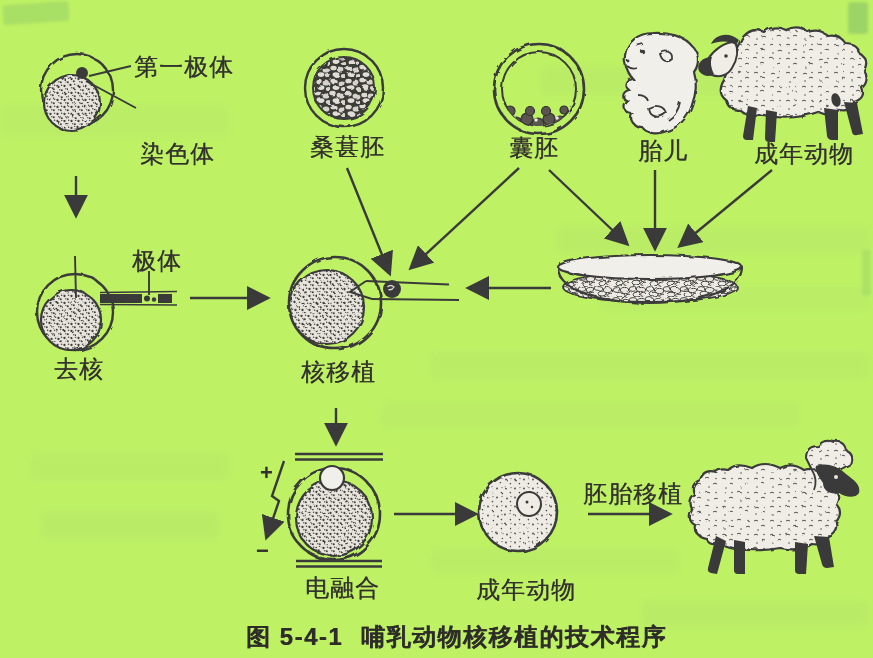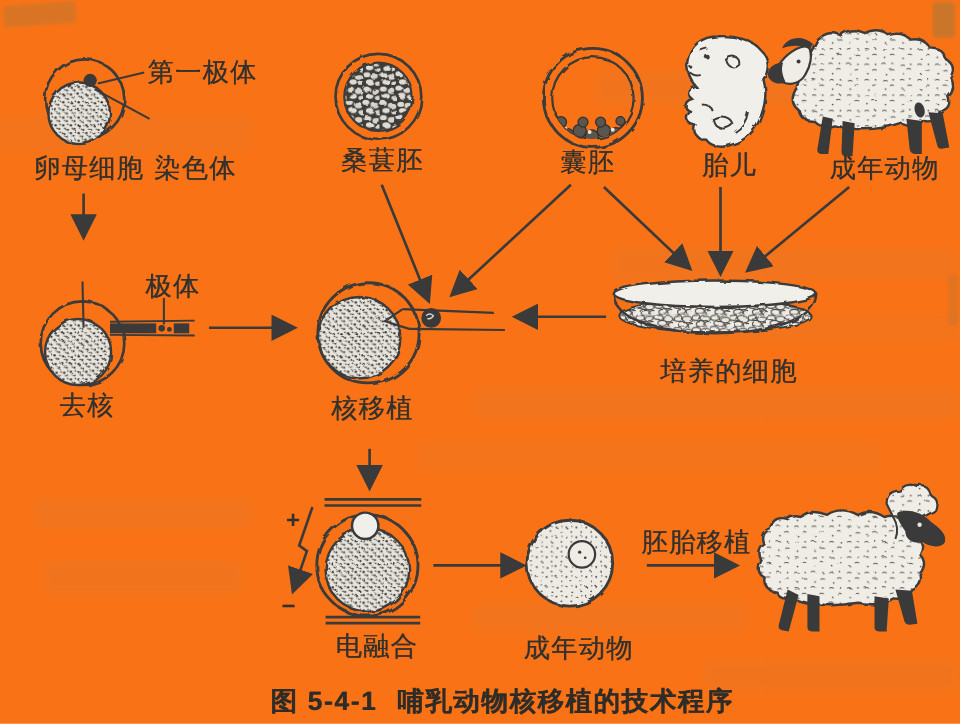--- a/index.html
+++ b/index.html
@@ -1,19 +1,19 @@
 <!DOCTYPE html>
 <html><head>
 <meta charset="utf-8">
 <style>
   html,body{margin:0;padding:0;background:#d8d6d1;}
   .page{
     position:relative;
     width:873px;height:658px;
-    background:#f97316;
+    background:#bef264;
     overflow:hidden;
     font-family:"Liberation Sans","DejaVu Sans",sans-serif;
   }
   .art{position:absolute;left:0;top:0;}
   .lbl{
     position:absolute;
     font-size:24px;
     color:#33312d;
     white-space:nowrap;
     letter-spacing:1px;
@@ -252,29 +252,27 @@
       <line x1="772" y1="170" x2="681" y2="245" marker-end="url(#ah)"></line>
       <line x1="551" y1="288" x2="470" y2="288" marker-end="url(#ah)"></line>
       <line x1="336" y1="408" x2="336" y2="442" marker-end="url(#ah)"></line>
       <line x1="394" y1="514" x2="474" y2="514" marker-end="url(#ah)"></line>
       <line x1="588" y1="514" x2="668" y2="514" marker-end="url(#ah)"></line>
     </g>
   </svg>
 
   <div class="lbl" style="left:134px;top:55px;">第一极体</div>
   <div class="lbl" style="left:140px;top:98px;margin-top:44px;">染色体</div>
-  <div class="lbl" style="left:31px;top:142px;">卵母细胞</div>
   <div class="lbl" style="left:132px;top:249px;">极体</div>
   <div class="lbl" style="left:54px;top:357px;">去核</div>
   <div class="lbl" style="left:310px;top:135px;">桑葚胚</div>
   <div class="lbl" style="left:509px;top:136px;">囊胚</div>
   <div class="lbl" style="left:638px;top:139px;">胎儿</div>
   <div class="lbl" style="left:754px;top:142px;">成年动物</div>
   <div class="lbl" style="left:301px;top:360px;">核移植</div>
-  <div class="lbl" style="left:600px;top:326px;">培养的细胞</div>
   <div class="lbl" style="left:305px;top:576px;">电融合</div>
   <div class="lbl" style="left:476px;top:578px;">成年动物</div>
   <div class="lbl" style="left:583px;top:482px;">胚胎移植</div>
 
   <div class="sign" style="left:260px;top:462px;">+</div>
   <div class="sign" style="left:256px;top:540px;">−</div>
 
   <div class="caption">
     <span class="num">图 5-4-1</span><span>哺乳动物核移植的技术程序</span>
   </div>

